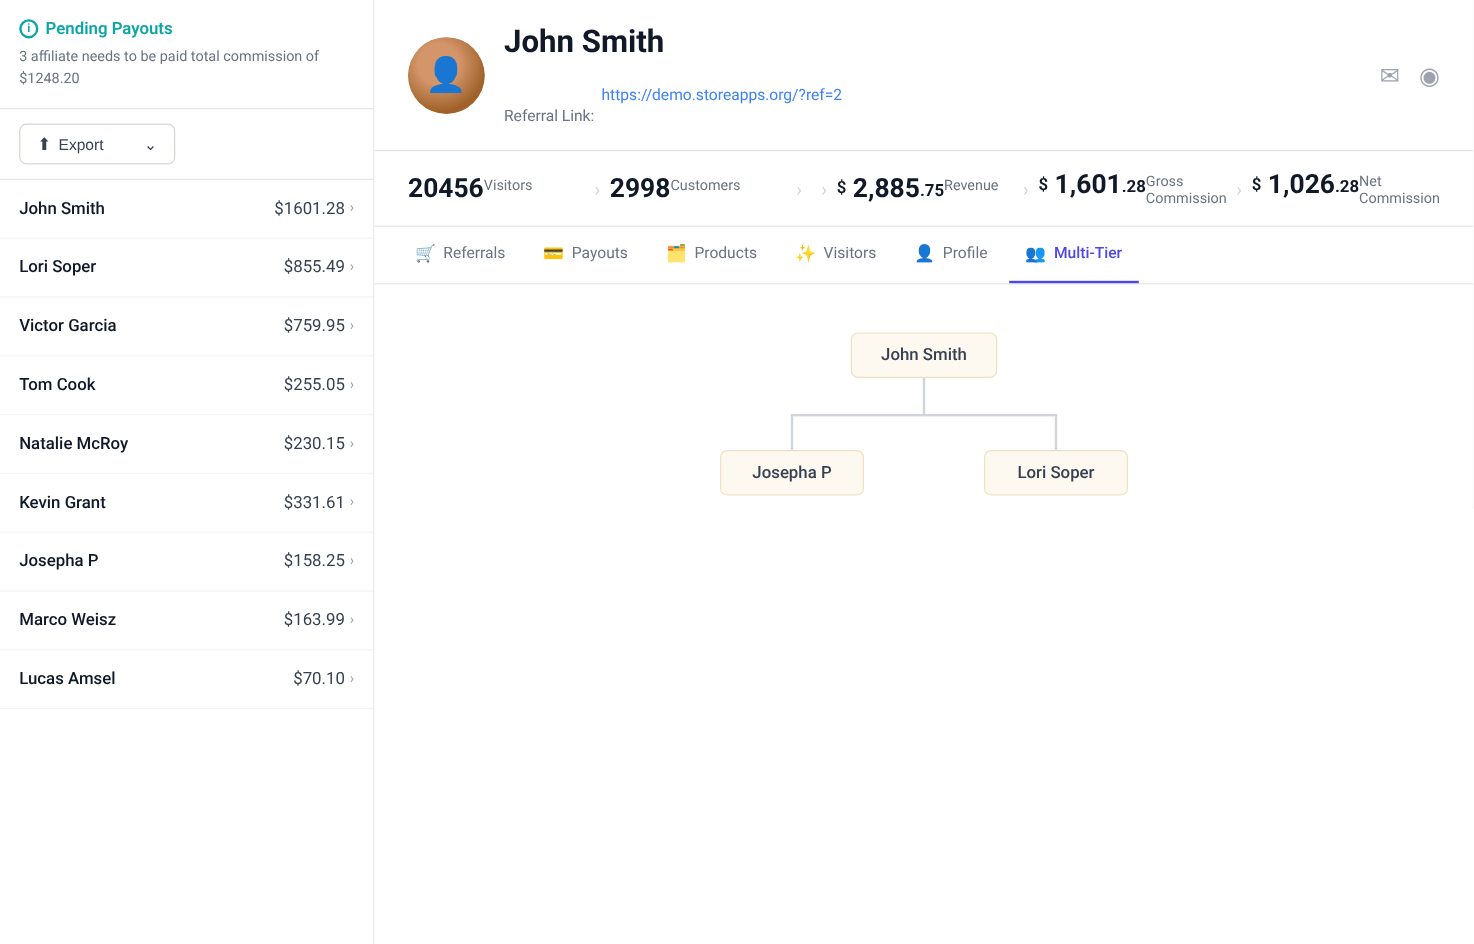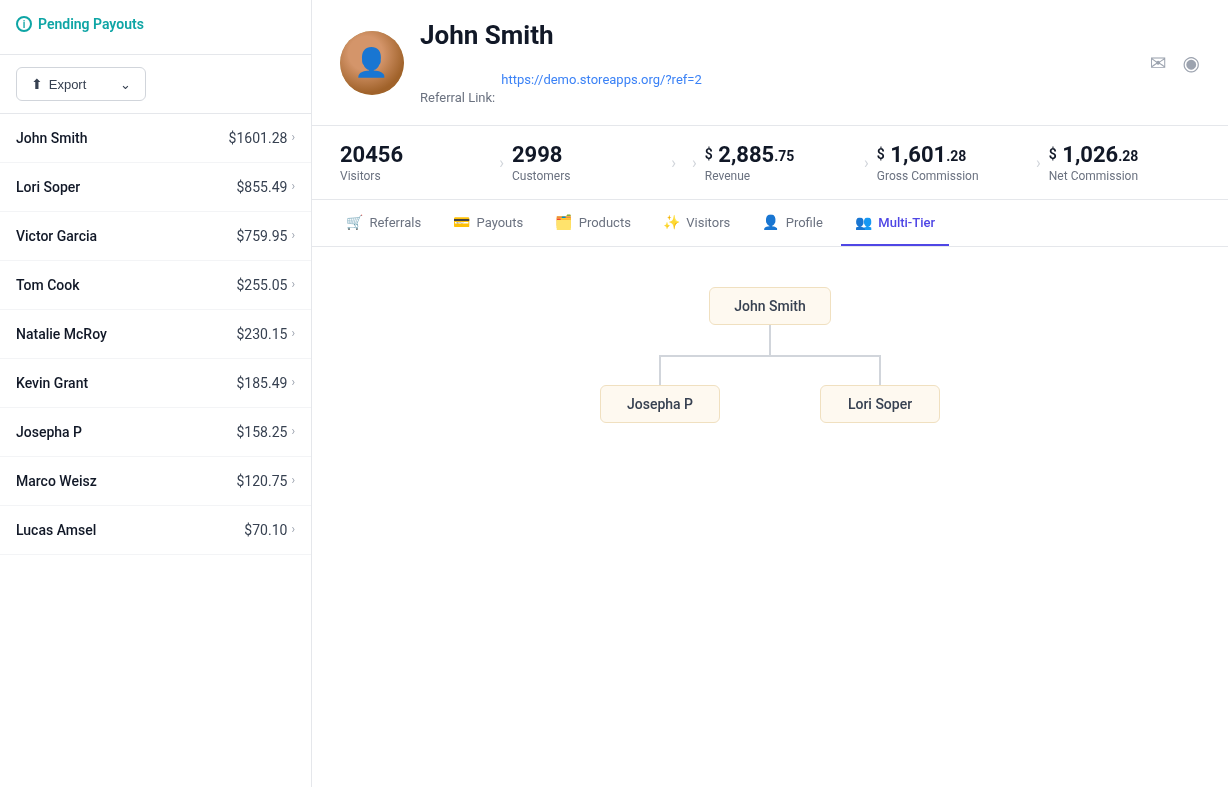--- a/index.html
+++ b/index.html
@@ -32,21 +32,21 @@
     .profile-name { font-size: 26px; font-weight: 700; color: #111827; }
     .commission-badge { background: #d1fae5; color: #065f46; font-size: 12px; font-weight: 500; padding: 3px 10px; border-radius: 20px; white-space: nowrap; }
     .referral-row { display: flex; align-items: center; gap: 6px; font-size: 13px; }
     .referral-label { color: #6b7280; margin-top: 36px; }
     .referral-link { color: #3b82f6; text-decoration: none; }
     .profile-actions { margin-left: auto; display: flex; gap: 16px; align-items: center; }
     .action-icon { color: #9ca3af; font-size: 20px; cursor: pointer; }
 
     
     .stats-row { display: flex; align-items: center; padding: 16px 28px; border-bottom: 1px solid #e5e7eb; gap: 0; }
-    .stat-item { display: flex; flex-direction: column; flex: 1; }
+    .stat-item { display: flex; flex-direction: row; flex: 1; }
     .stat-value { font-size: 22px; font-weight: 700; color: #111827; }
     .stat-value.dollar { display: flex; align-items: flex-start; }
     .stat-value .dollar-sign { font-size: 14px; font-weight: 600; color: #111827; margin-top: 4px; }
     .stat-value .main-num { font-size: 22px; font-weight: 700; }
     .stat-value .decimal { font-size: 14px; font-weight: 700; margin-top: 6px; }
     .stat-label { font-size: 12px; color: #6b7280; margin-top: 2px; }
     .stat-arrow { color: #d1d5db; font-size: 16px; margin: 0 8px; align-self: center; }
 
     
     .tabs-row { display: flex; padding: 0 20px; border-bottom: 1px solid #e5e7eb; gap: 4px; }
@@ -69,20 +69,21 @@
   </style>
 </head>
 <body>
 
 <div class="sidebar">
   <div class="pending-banner">
     <div class="pending-title">
       <span class="pending-title-icon">i</span>
       <span>Pending Payouts</span>
     </div>
+    <div class="pending-desc">3 affiliate needs to be paid total commission of $1248.20</div>
   </div>
 
   <div class="export-btn-wrap">
     <button class="export-btn">
       <span style="display:flex;align-items:center;gap:6px;">
         <span style="font-size:14px;">⬆</span>
         <span>Export</span>
       </span>
       <span>⌄</span>
     </button>
@@ -121,35 +122,35 @@
       <div class="affiliate-item">
       <span class="affiliate-name">Natalie McRoy</span>
       <div class="affiliate-right">
         <span class="affiliate-amount">$230.15</span>
         <span class="chevron-icon">›</span>
       </div>
     </div>
       <div class="affiliate-item">
       <span class="affiliate-name">Kevin Grant</span>
       <div class="affiliate-right">
-        <span class="affiliate-amount">$185.49</span>
+        <span class="affiliate-amount">$331.61</span>
         <span class="chevron-icon">›</span>
       </div>
     </div>
       <div class="affiliate-item">
       <span class="affiliate-name">Josepha P</span>
       <div class="affiliate-right">
         <span class="affiliate-amount">$158.25</span>
         <span class="chevron-icon">›</span>
       </div>
     </div>
       <div class="affiliate-item">
       <span class="affiliate-name">Marco Weisz</span>
       <div class="affiliate-right">
-        <span class="affiliate-amount">$120.75</span>
+        <span class="affiliate-amount">$163.99</span>
         <span class="chevron-icon">›</span>
       </div>
     </div>
       <div class="affiliate-item">
       <span class="affiliate-name">Lucas Amsel</span>
       <div class="affiliate-right">
         <span class="affiliate-amount">$70.10</span>
         <span class="chevron-icon">›</span>
       </div>
     </div>

